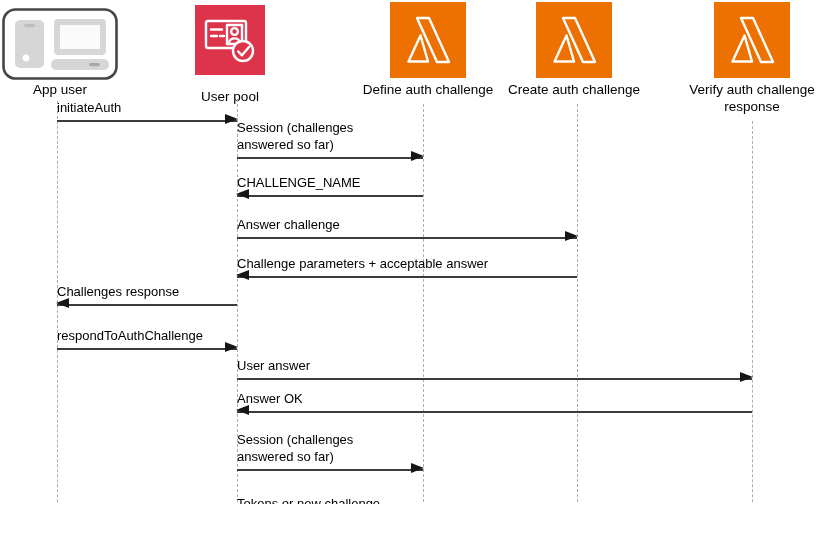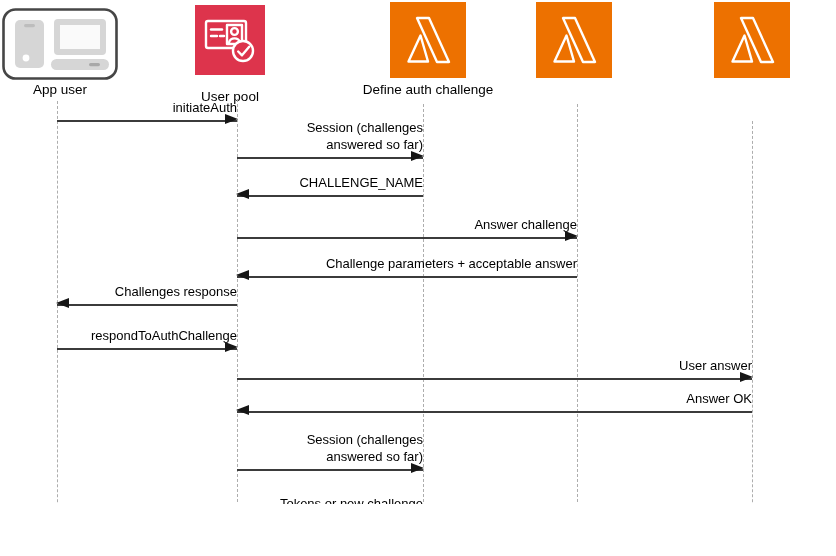--- a/index.html
+++ b/index.html
@@ -49,21 +49,21 @@
     position: absolute;
     width: 0;
     border-left: 1px dashed var(--lifeline);
   }
   
   .msg { position: absolute; height: 0; }
   .msg-label {
     position: absolute;
     left: 0; right: 0;
     bottom: 5px;
-    text-align: right;
+    text-align: left;
     font-size: 13px;
     line-height: 17px;
     color: #000;
     white-space: pre-line;
   }
   .msg-line {
     position: absolute;
     left: 0; right: 0;
     top: -1px;
     height: 2px;
@@ -122,28 +122,30 @@
   </div>
   <div class="actor-label" style="left:338px;">Define auth challenge</div>
 
   <div class="actor-icon" style="left:536px; top:2px;">
     <svg width="76" height="76" viewBox="0 0 76 76">
       <rect class="lambda-bg" width="76" height="76"></rect>
       <path class="icon-stroke" d="M27,16 h12 l20,44 h-12 Z"></path>
       <path class="icon-stroke" d="M30.5,33.5 L38,59.5 L18.5,59.5 Z"></path>
     </svg>
   </div>
+  <div class="actor-label" style="left:484px;">Create auth challenge</div>
 
   <div class="actor-icon" style="left:714px; top:2px;">
     <svg width="76" height="76" viewBox="0 0 76 76">
       <rect class="lambda-bg" width="76" height="76"></rect>
       <path class="icon-stroke" d="M27,16 h12 l20,44 h-12 Z"></path>
       <path class="icon-stroke" d="M30.5,33.5 L38,59.5 L18.5,59.5 Z"></path>
     </svg>
   </div>
+  <div class="actor-label" style="left:667px; width:170px;">Verify auth challenge response</div>
 
   <div class="lifeline" style="left:57px;  top:101px; height:451px;"></div>
   <div class="lifeline" style="left:237px; top:99px;  height:453px;"></div>
   <div class="lifeline" style="left:423px; top:104px; height:448px;"></div>
   <div class="lifeline" style="left:577px; top:104px; height:448px;"></div>
   <div class="lifeline" style="left:752px; top:121px; height:431px;"></div>
 
   <div class="msg" style="left:57px; top:121px; width:180px;">
     <div class="msg-label">initiateAuth</div>
     <div class="msg-line">

